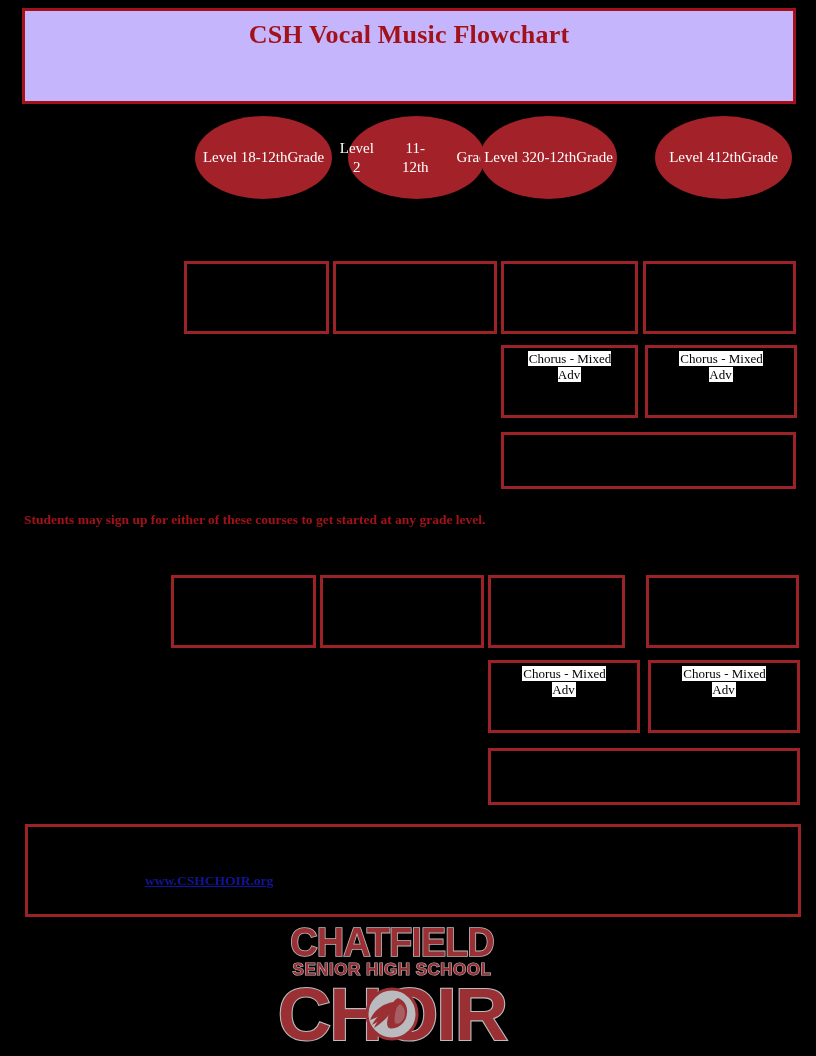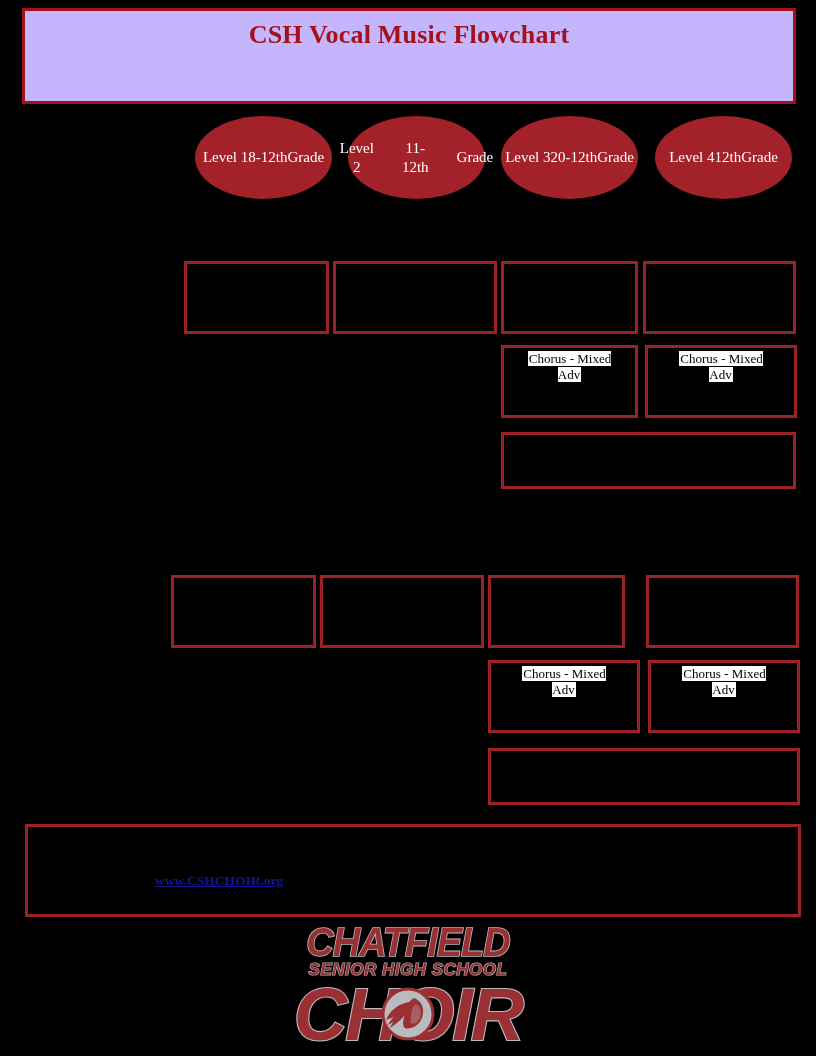--- a/index.html
+++ b/index.html
@@ -63,21 +63,21 @@
     flex-direction: row;
     align-items: center;
     justify-content: center;
     font-size: 15px;
     line-height: 1.25;
     text-align: center;
   }
   .level-oval span { display: block; }
   #level-oval-1 { left: 195px; }
   #level-oval-2 { left: 348px; gap: 28px; }
-  #level-oval-3 { left: 501px; }
+  #level-oval-3 { left: 480px; }
   #level-oval-4 { left: 655px; }
 
   
   .flow-box {
     position: absolute;
     border: 3px solid #9B2226;
     background: #000000;
     box-sizing: border-box;
     color: #000000;
     font-size: 13px;
@@ -148,37 +148,36 @@
     position: absolute;
     left: 18px;
     top: 8px;
     width: 740px;
     font-size: 13px;
     color: #000000;
     line-height: 1.35;
   }
   #footer-link {
     position: absolute;
-    left: 127px;
+    left: 117px;
     top: 46px;
     font-size: 13.5px;
     font-weight: bold;
     color: #131499;
     text-decoration: underline;
     font-family: "Liberation Serif", "DejaVu Serif", serif;
   }
 
   
   #logo-wrap {
     position: absolute;
-    left: 258px;
+    left: 242px;
     top: 916px;
     width: 300px;
     height: 138px;
-    font-style: italic;
   }
 </style>
 </head>
 <body>
 
 <div id="title-banner">
   <div id="page-title">CSH Vocal Music Flowchart</div>
   <div id="title-subtext"></div>
 </div>
 
@@ -221,20 +220,21 @@
 </div>
 <div class="flow-box highlighted center-label" id="box-u6">
   <span class="box-label">Chorus - Mixed Adv</span>
 </div>
 
 <div class="flow-box" id="box-u7">
   <span class="box-label"></span>
 </div>
 
 <div id="note-text">
+  <span id="note-line-2">Students may sign up for either of these courses to get started at any grade level.</span>
 </div>
 
 <div class="flow-box" id="box-l1">
   <span class="box-label"></span>
 </div>
 <div class="flow-box" id="box-l2">
   <span class="box-label"></span>
 </div>
 <div class="flow-box" id="box-l3">
   <span class="box-label"></span>

